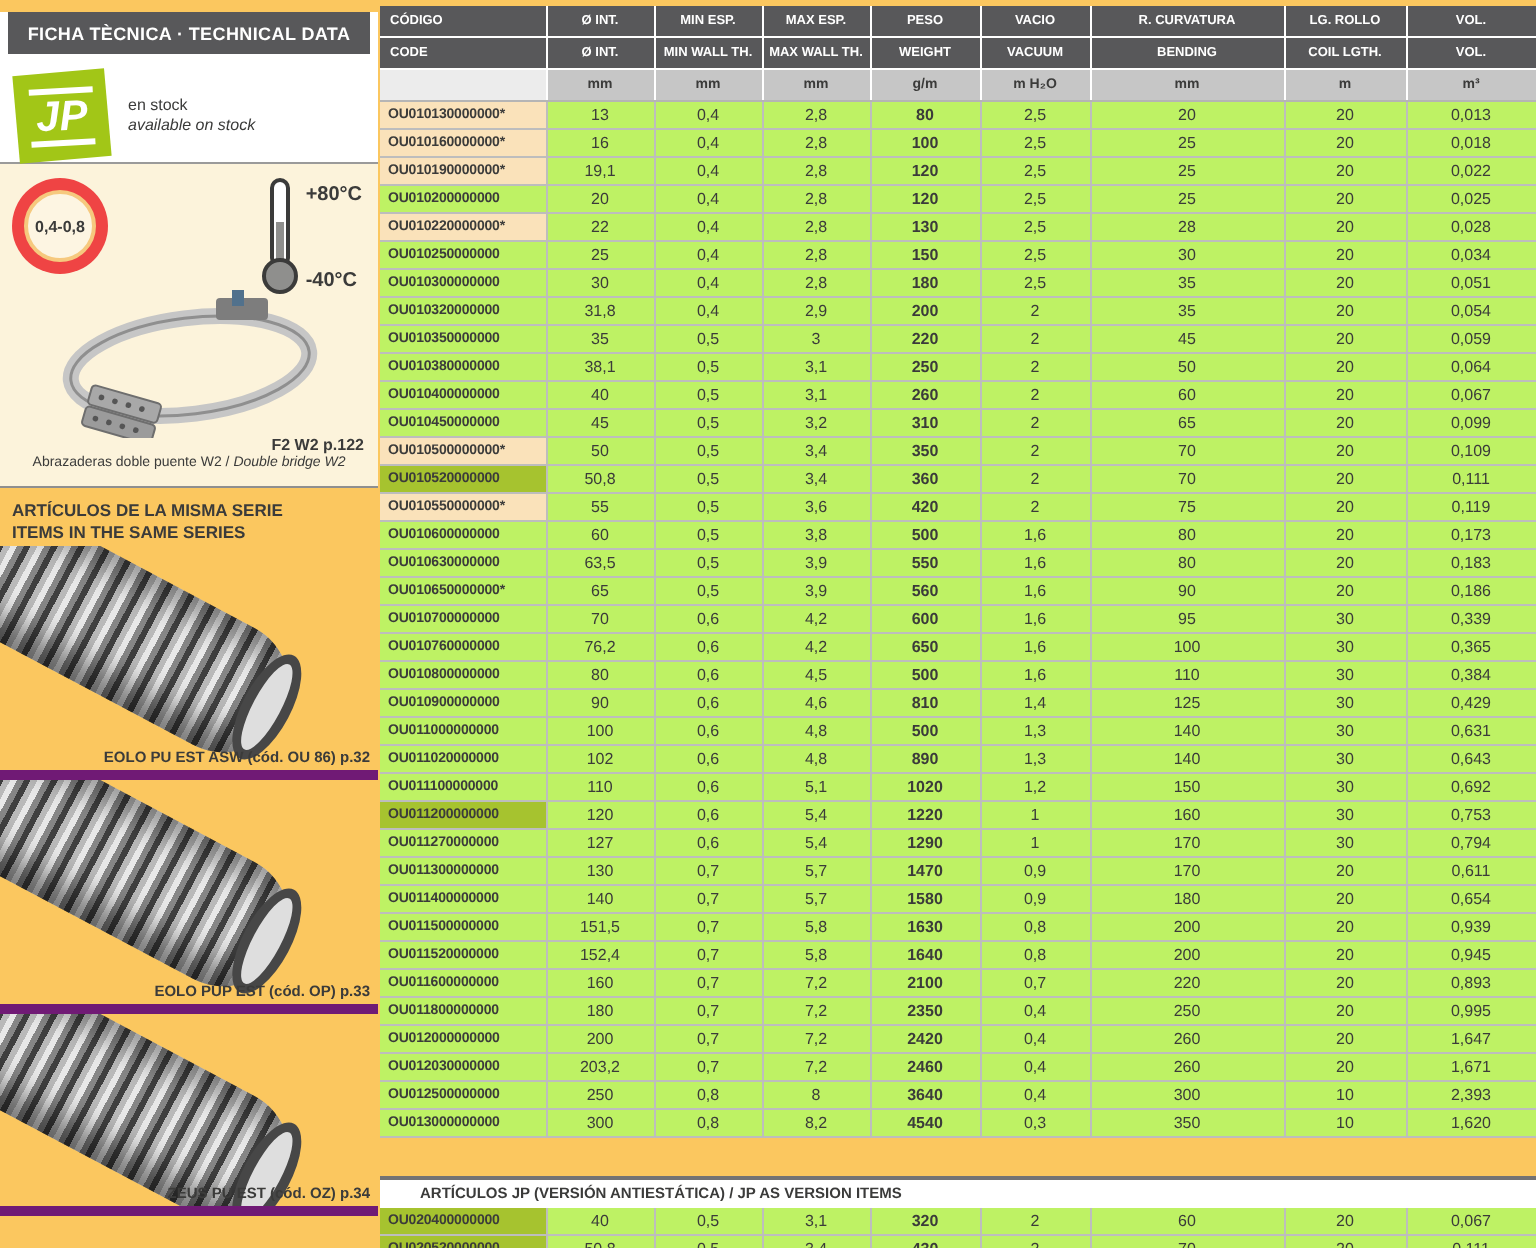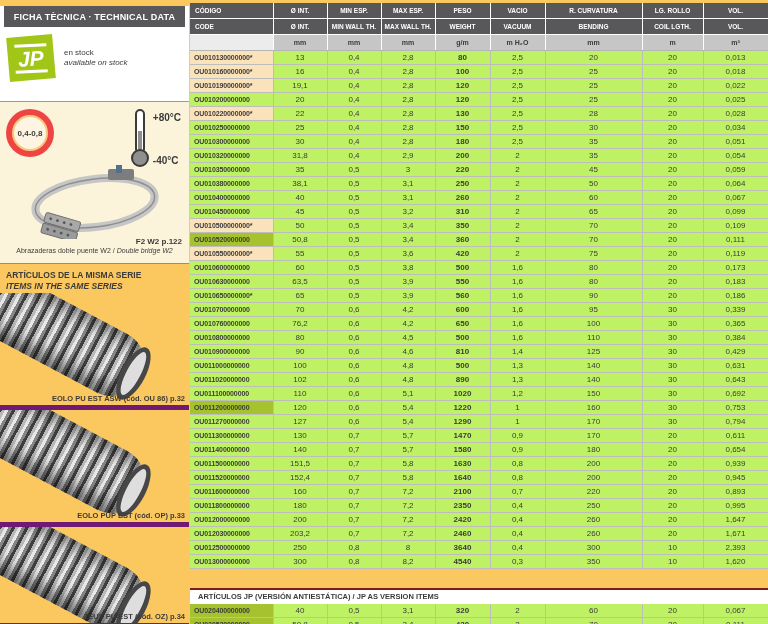--- a/index.html
+++ b/index.html
@@ -3,21 +3,21 @@
 <meta charset="utf-8">
 <style>
   html,body{margin:0;padding:0;}
   body{
     width:768px;height:624px;position:relative;overflow:hidden;
     background:#FBC75F;color:#3B3B3A;
     font-family:"Liberation Sans", sans-serif;
   }
   
   .left-panel{position:absolute;left:0;top:0;width:189px;height:624px;overflow:hidden;}
-  .sec-white{background:#ffffff;height:96px;border-bottom:1px solid #9a9a9a;box-sizing:border-box;}
+  .sec-white{background:#ffffff;height:76px;border-bottom:1px solid #9a9a9a;box-sizing:border-box;}
   .title-bar{margin:6px 4px 0 4px;height:21px;background:#58585A;color:#fff;
     display:flex;align-items:center;justify-content:center;
     font-size:9px;font-weight:bold;letter-spacing:.2px;white-space:nowrap;}
   .stock-row{display:flex;align-items:center;padding:9px 8px 0 8px;}
   .jp-logo{width:46px;height:44px;background:#A2C617;transform:rotate(-5deg);
     display:flex;align-items:center;justify-content:center;flex:0 0 auto;}
   .jp-text{color:#fff;font-weight:bold;font-style:italic;font-size:21px;line-height:1;
     border-top:3px solid #fff;border-bottom:3px solid #fff;padding:1px 3px;transform:rotate(2deg);}
   .stock-text{font-size:8px;margin-left:10px;line-height:1.25;}
   .stock-text .it{font-style:italic;}
@@ -30,21 +30,21 @@
     font-size:8px;font-weight:bold;}
   .thermo-wrap{display:flex;align-items:center;}
   .thermo-labels{display:flex;flex-direction:column;justify-content:space-between;height:52px;
     font-size:10px;font-weight:bold;margin-left:3px;gap:32px;}
   .clamp-wrap{text-align:center;margin-top:-2px;}
   .clamp-ref{text-align:right;font-size:8px;font-weight:bold;padding-right:7px;margin-top:-6px;}
   .clamp-caption{font-size:7px;text-align:center;padding-top:1px;}
   .clamp-caption .it{font-style:italic;}
   .sec-yellow{padding-top:6px;}
   .series-title{padding:0 6px 2px 6px;font-size:8.5px;font-weight:bold;line-height:1.25;}
-  .series-title .it{font-style:italic;}
+  .series-title .it{}
   .hose-block{position:relative;height:112px;border-bottom:5px solid #701a75;overflow:hidden;}
   .hose-block.last{height:96px;}
   .hose{position:absolute;left:-38px;top:8px;width:190px;height:66px;border-radius:33px;
     transform:rotate(28deg);
     background:repeating-linear-gradient(90deg,#3f3f3f 0 3px,#b9b9b9 3px 6px,#e8e8e8 6px 9px,#868686 9px 12px);
     box-shadow:inset 0 -12px 14px rgba(0,0,0,.45), inset 0 10px 12px rgba(0,0,0,.3);}
   .hose::after{content:'';position:absolute;right:-3px;top:3px;width:24px;height:58px;border-radius:50%;
     background:#dedede;border:5px solid #474747;box-sizing:border-box;}
   .hose-caption{position:absolute;right:4px;bottom:2px;font-size:7.5px;font-weight:bold;z-index:2;}
   
@@ -58,22 +58,22 @@
   thead tr.units th{background:#C6C6C6;color:#3B3B3A;font-size:7px;height:15px;
     border-bottom:1px solid #b5b5b5;}
   thead tr.units th.first{background:#ECECEC;}
   tbody td{font-size:8px;height:13px;text-align:center;padding:0;
     border-right:1px solid #BDBDBD;border-bottom:1px solid #BDBDBD;}
   tbody td.code{text-align:left;padding-left:4px;font-weight:bold;font-size:7px;letter-spacing:-0.1px;}
   tbody td.peso{font-weight:bold;}
   td.peach{background:#FAE2BA;}
   td.green{background:#A6C32F;}
   .gap{height:19px;}
-  .anti-header{background:#fff;border-top:2px solid #7f1d1d;font-size:7.5px;font-weight:bold;
-    height:14px;line-height:14px;padding-left:8px;}
+  .anti-header{background:#fff;border-top:2px solid #737373;font-size:7.5px;font-weight:bold;
+    height:14px;line-height:14px;padding-left:20px;}
 </style>
 </head>
 <body>
 
 <div class="left-panel">
 
   <div class="sec-white">
     <div class="title-bar">FICHA TÈCNICA · TECHNICAL DATA</div>
     <div class="stock-row">
       <div class="jp-logo">

